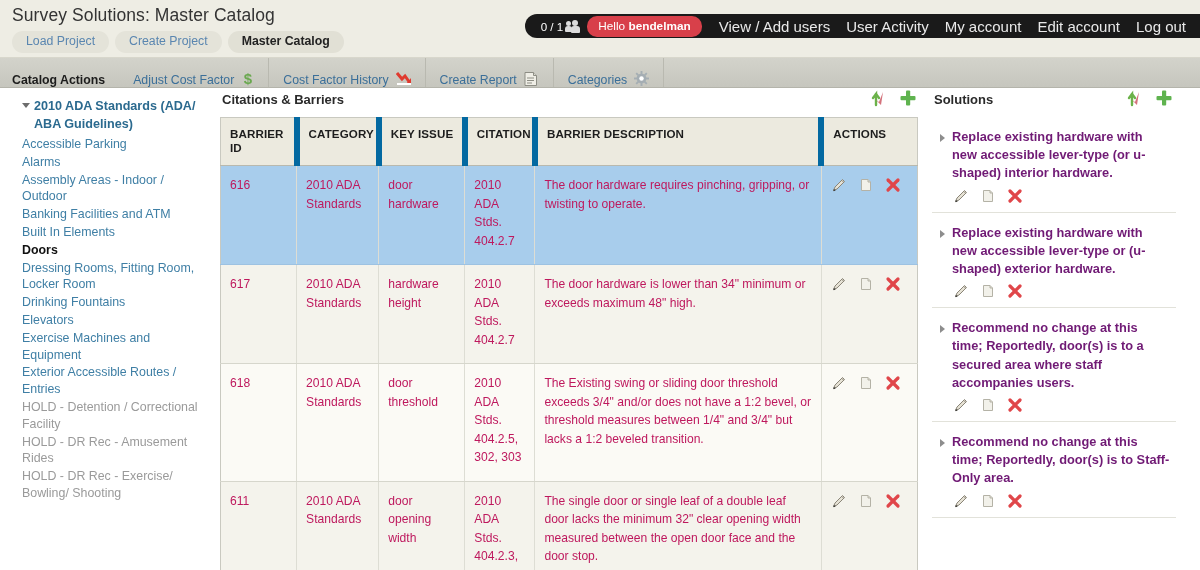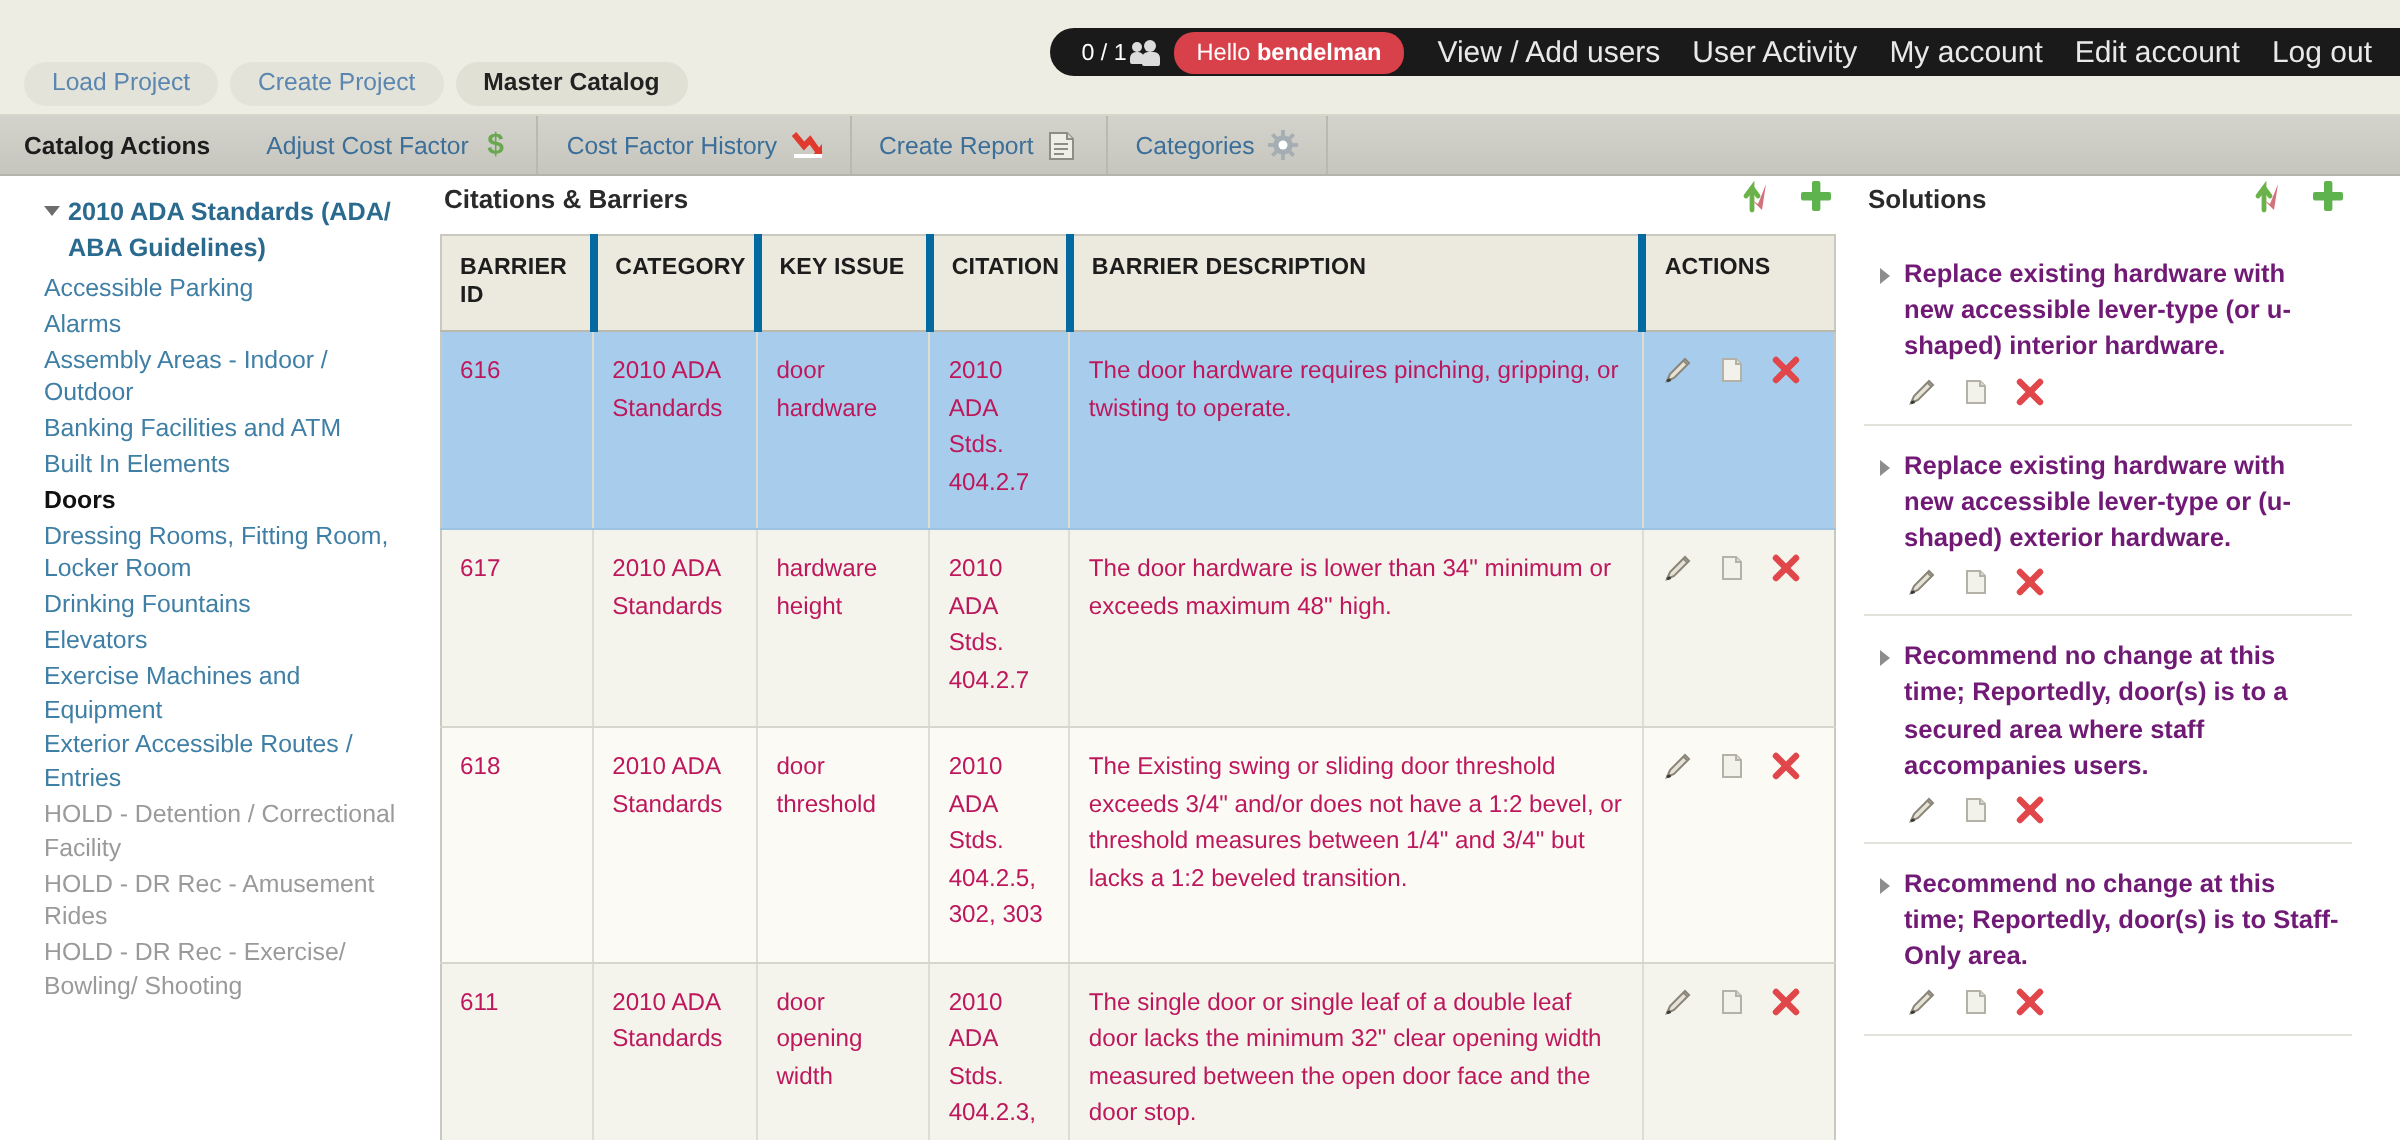--- a/index.html
+++ b/index.html
@@ -108,21 +108,21 @@
   #actionbar {
     position: relative;
     width: 1200px; height: 30px;
     background: linear-gradient(#d3d3cb, #c6c6be);
     border-bottom: 1px solid #b4b4ab;
     display: flex;
     align-items: stretch;
   }
   .action-cell {
     display: flex;
-    align-items: center;
+    align-items: flex-end;
     gap: 7px;
     padding: 0 14px;
     font-size: 12.3px;
     white-space: nowrap;
     border-right: 1px solid #b9b9b0;
     cursor: pointer;
   }
   .action-cell.first {
     font-weight: bold;
     color: #1c1c1c;
@@ -215,21 +215,21 @@
   table.grid {
     width: 698px;
     border-collapse: collapse;
     table-layout: fixed;
     background: #ffffff;
     border: 1px solid #c9c9c0;
     border-bottom: none;
   }
   table.grid th {
     background: #eceadf;
-    border-right: 4px solid #0369a1;
+    border-right: 6px solid #0369a1;
     border-bottom: 1px solid #b9b9ae;
     text-align: left;
     vertical-align: top;
     font-size: 11.6px;
     font-weight: bold;
     color: #1d1d1d;
     padding: 9px 8px 10px 9px;
     letter-spacing: .1px;
     line-height: 14px;
   }
@@ -288,20 +288,21 @@
   .sol-icons { display: flex; gap: 11px; margin-top: 5px; padding-left: 1px; }
 
   
   .icon-btn { width: 16px; height: 16px; position: relative; cursor: pointer; flex:0 0 auto; }
   .icon-btn svg { display: block; }
 </style>
 </head>
 <body>
 
 <div id="header">
+  <div id="app-title">Survey Solutions: Master Catalog</div>
 
   <div id="tabs">
     <span class="tab">Load Project</span>
     <span class="tab">Create Project</span>
     <span class="tab active">Master Catalog</span>
   </div>
 
   <div id="userbar">
     <span id="user-count">0 / 1</span>
     <span id="users-icon">

